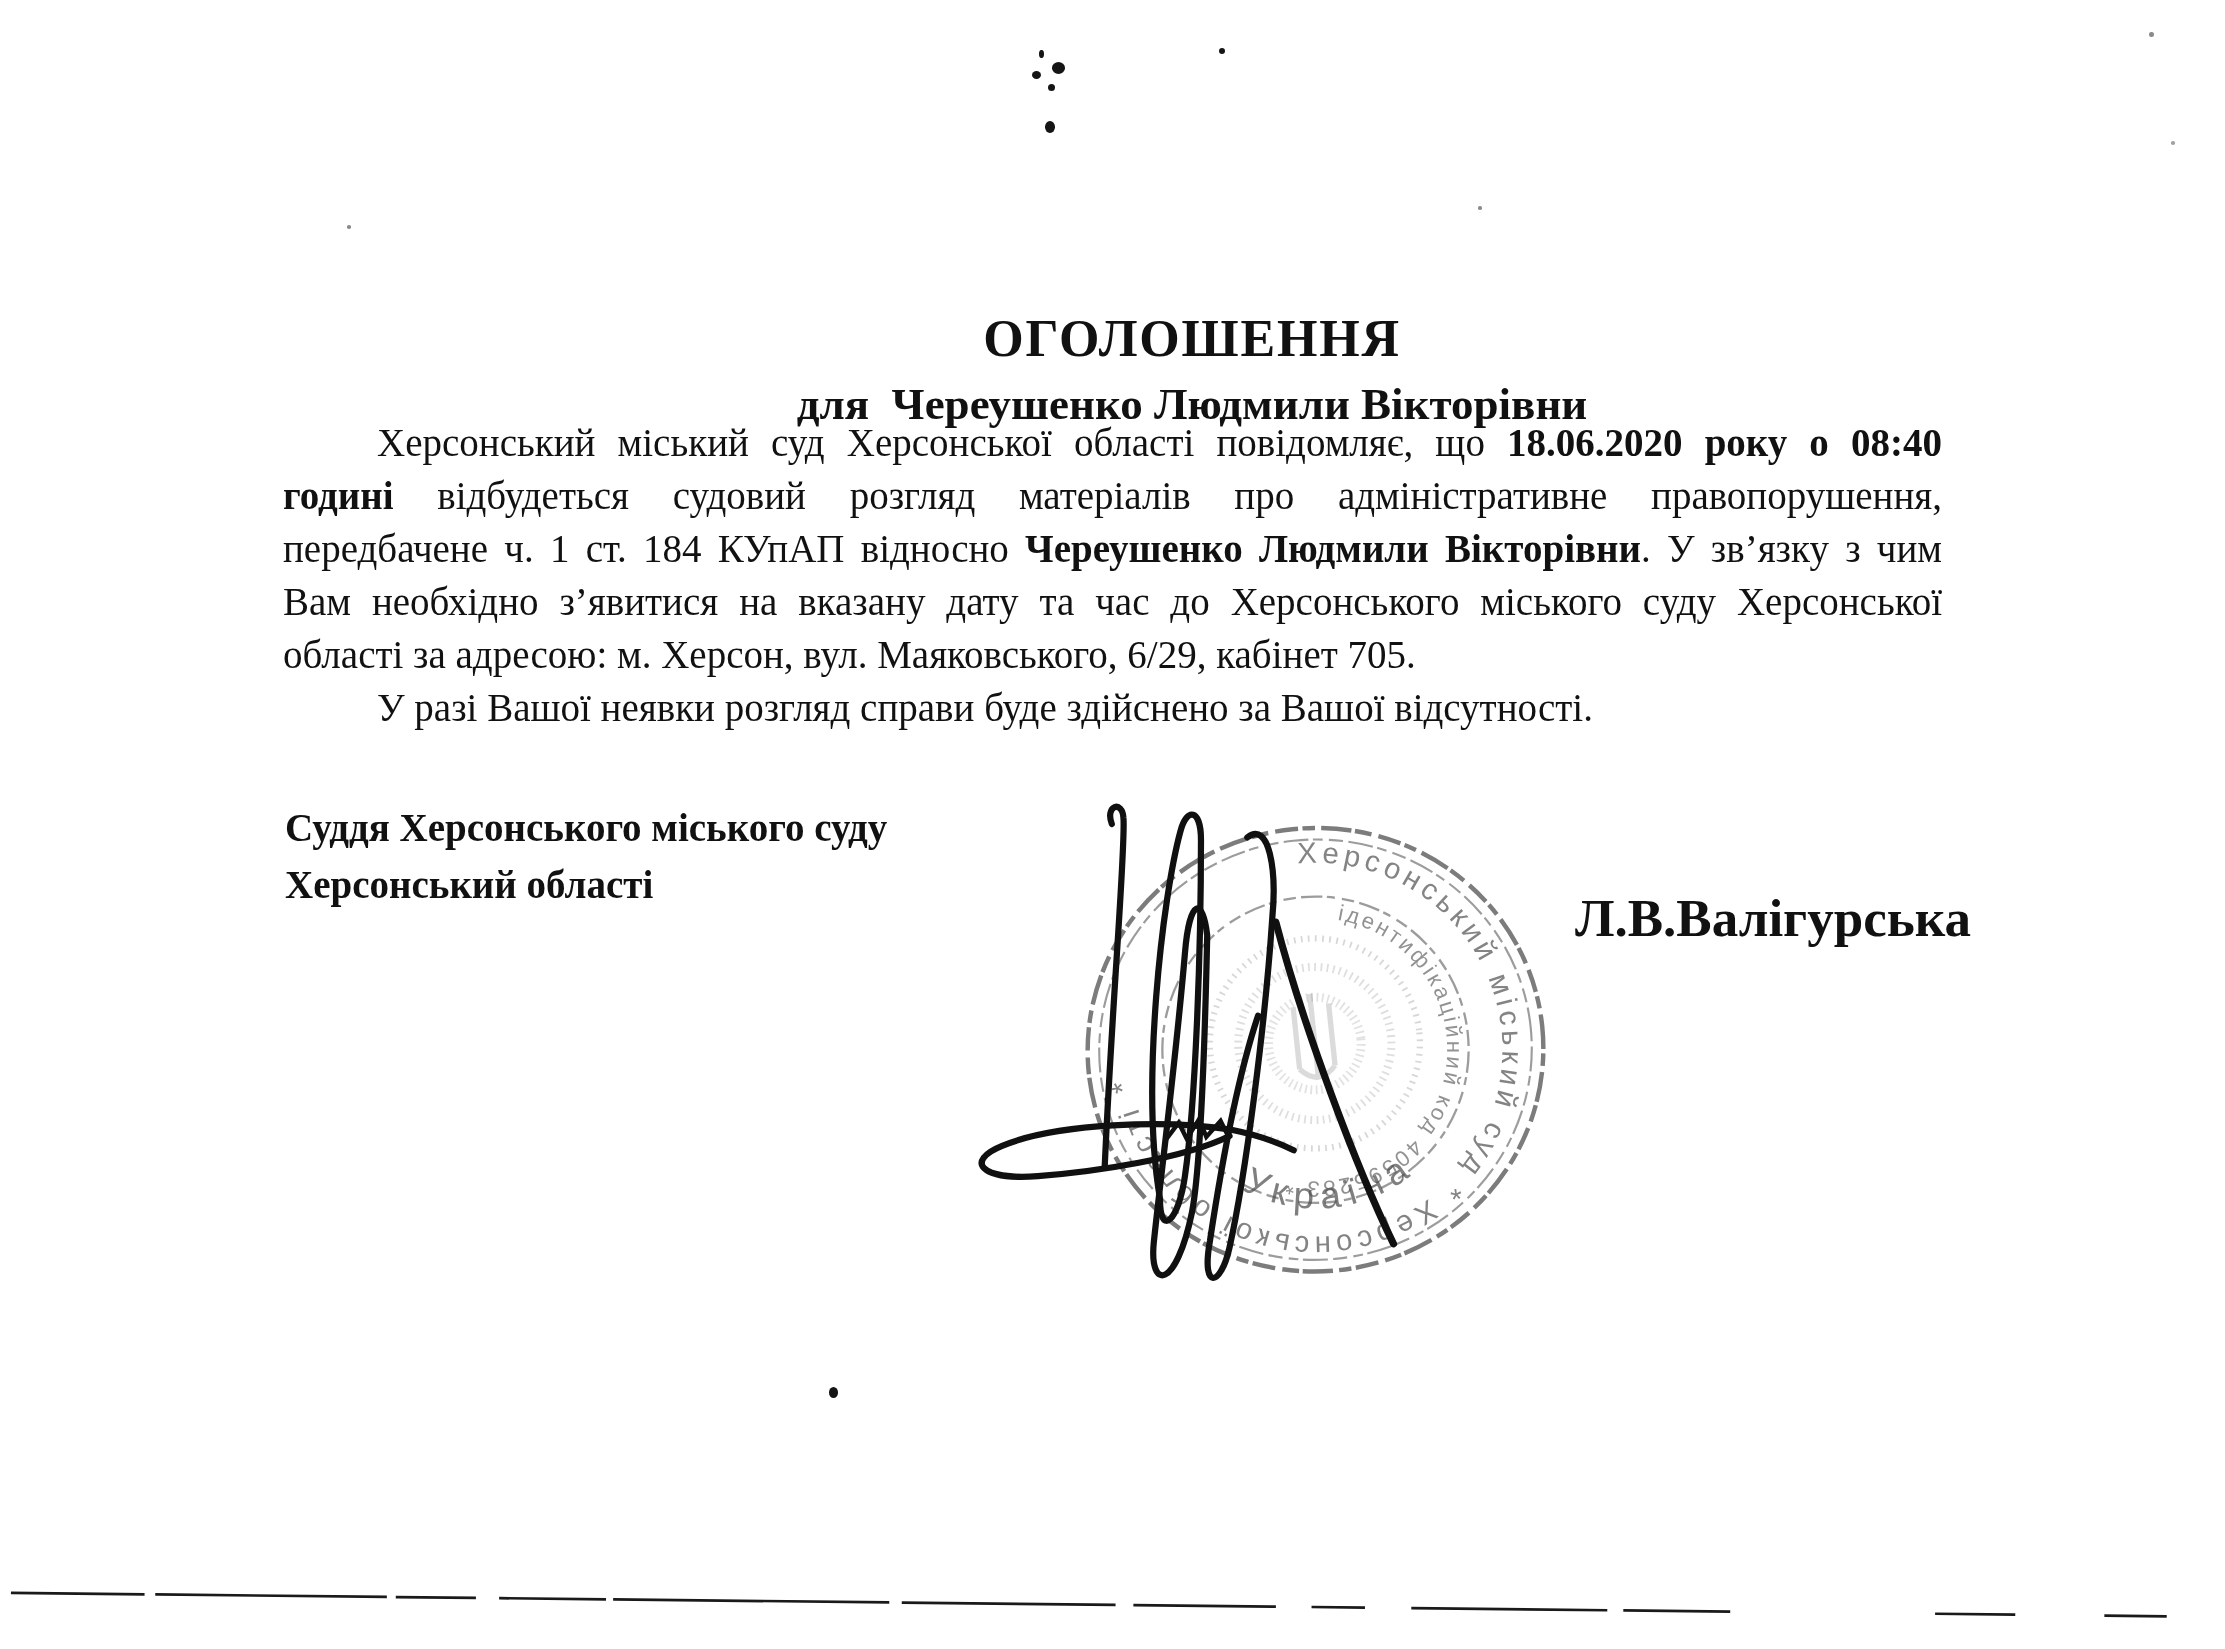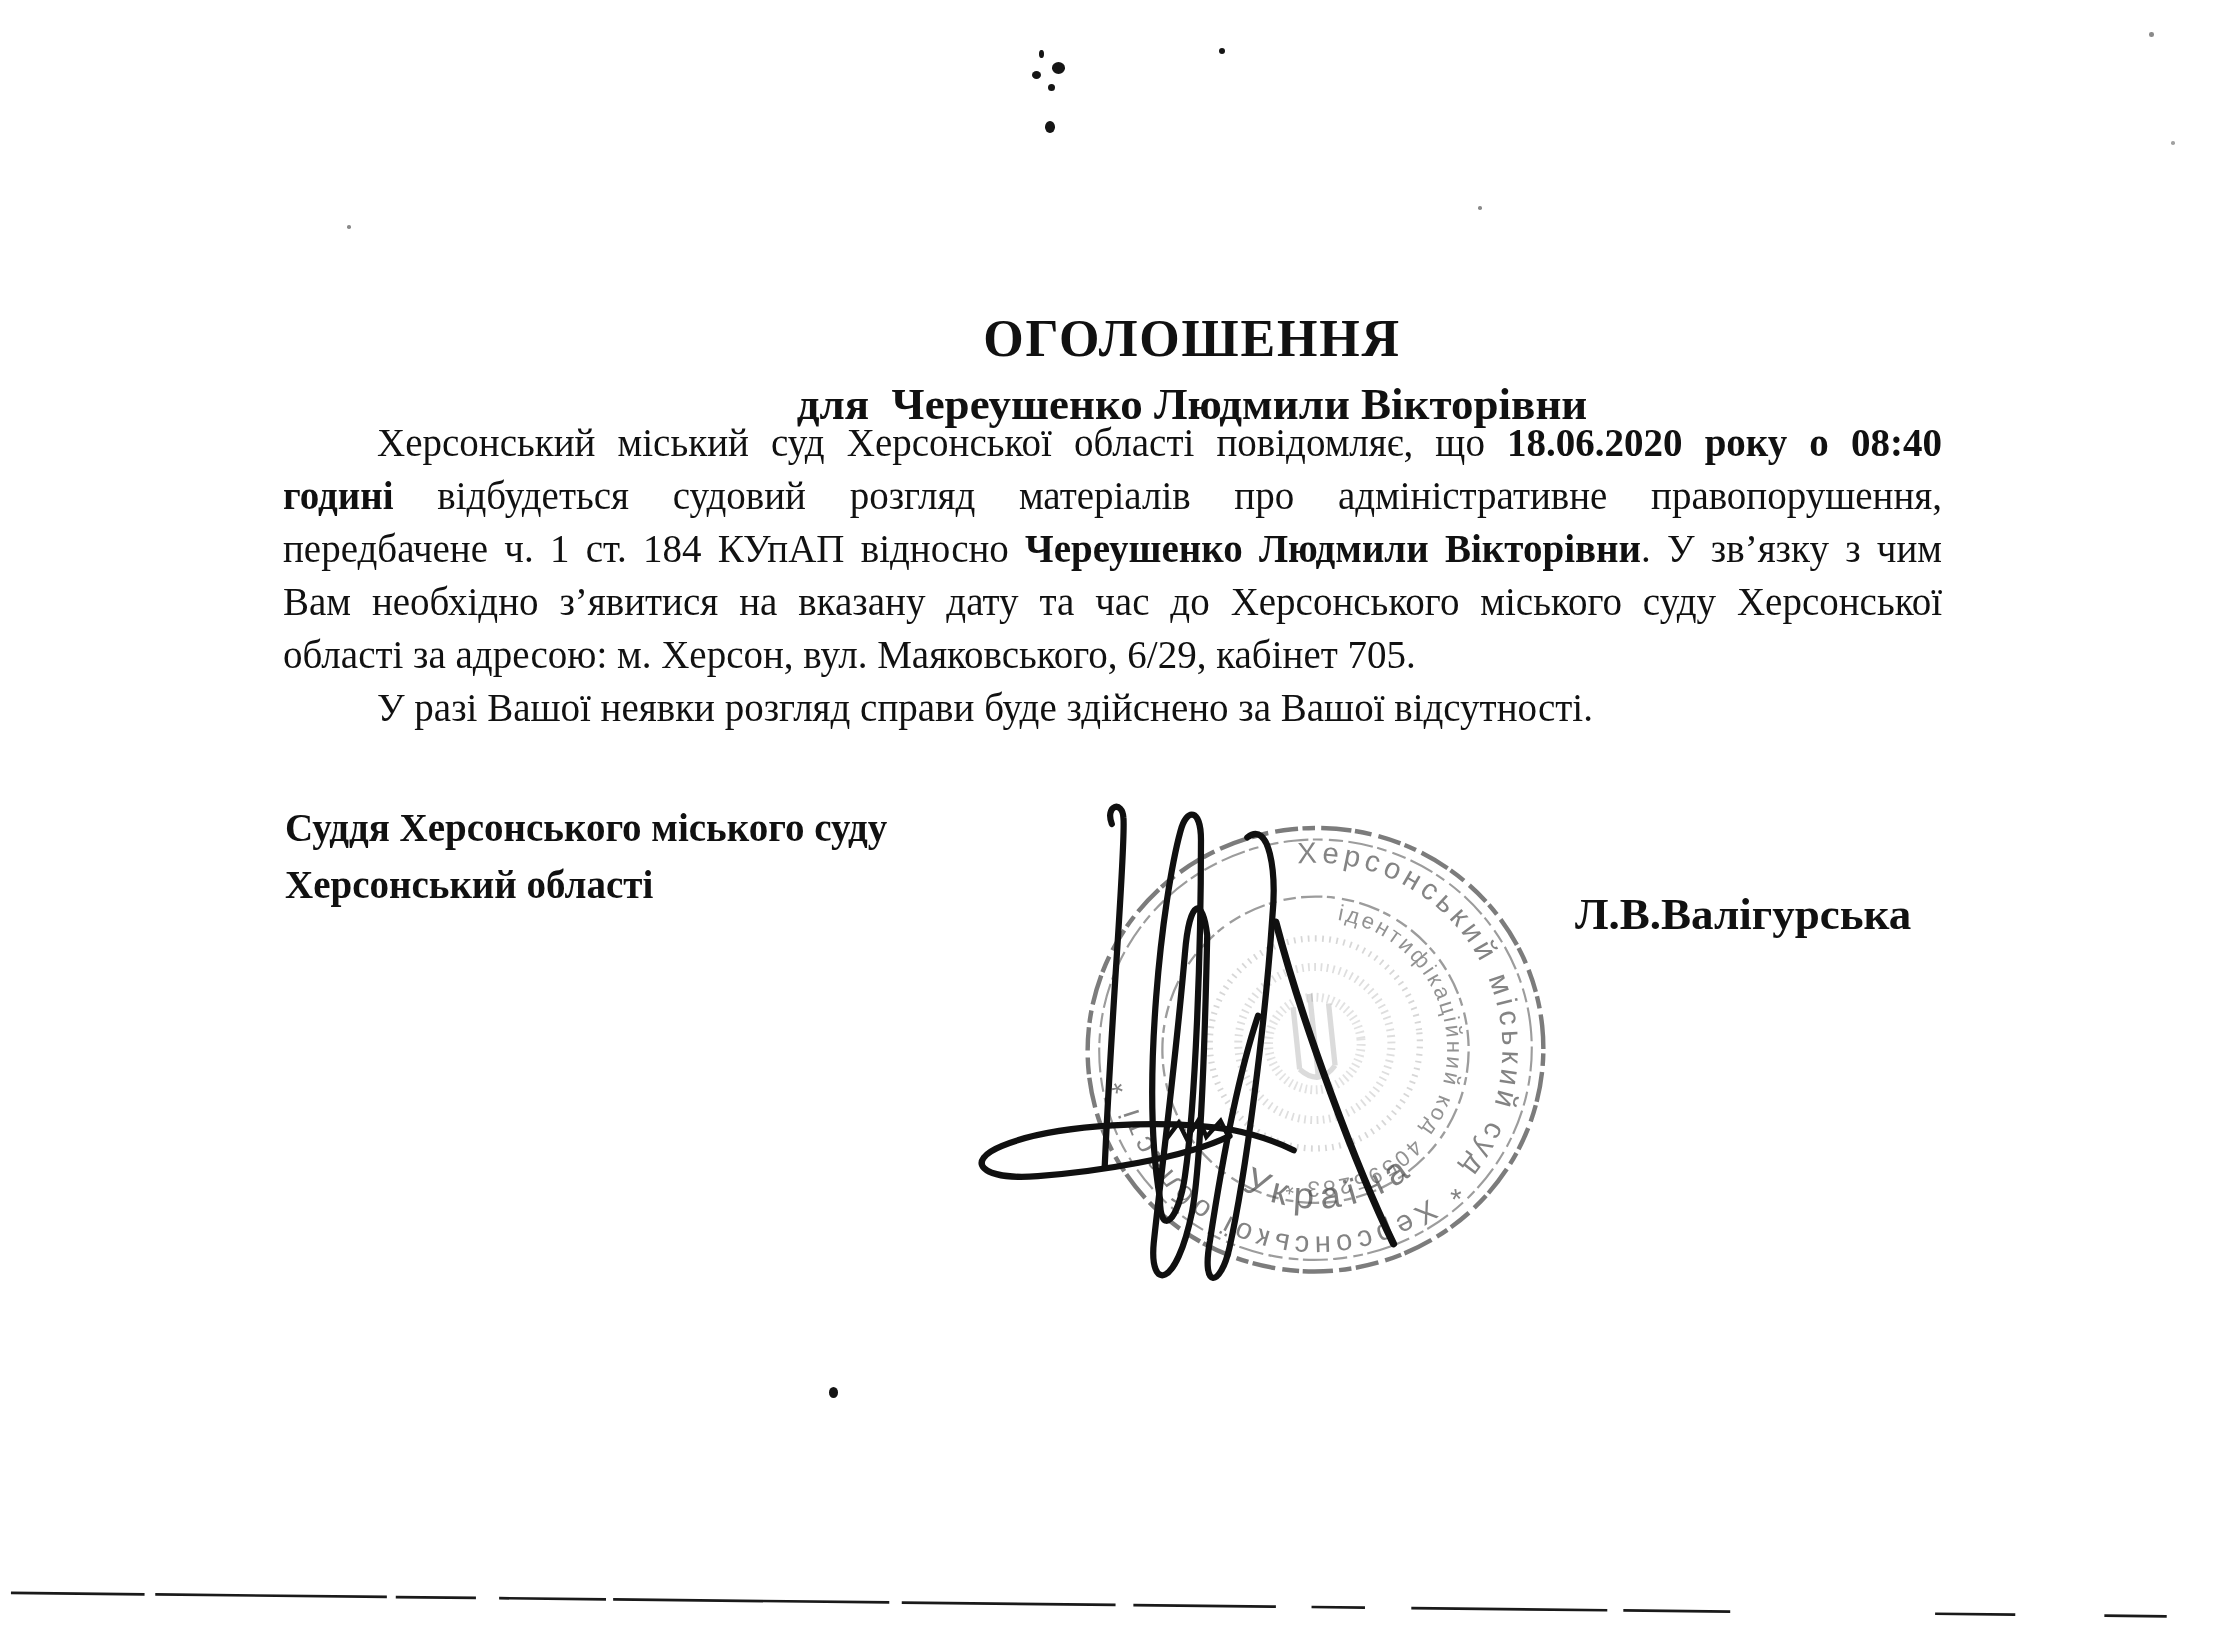--- a/index.html
+++ b/index.html
@@ -9,21 +9,21 @@
   }
   .heading{position:absolute;left:283px;top:310px;width:1818px;text-align:center;}
   .title{font-size:52px;font-weight:bold;letter-spacing:1.8px;line-height:57px;white-space:pre-wrap;}
   .subtitle{font-size:45px;font-weight:bold;line-height:55px;white-space:pre-wrap;margin-top:10px;}
   .body-block{position:absolute;left:283px;top:416px;width:1659px;font-size:39px;line-height:53px;}
   .bline{white-space:normal;}
   .bline.fill{text-align:justify;text-align-last:justify;}
   .bline.ind{text-indent:94px;}
   .bline b{font-weight:bold;}
   .signoff{position:absolute;left:285px;top:799px;font-size:39px;font-weight:bold;line-height:57px;}
-  .judge-name{position:absolute;left:1575px;top:888px;font-size:45px;font-weight:bold;}
+  .judge-name{position:absolute;left:1575px;top:888px;font-size:53px;font-weight:bold;}
   .stamp-wrap{position:absolute;left:1036px;top:805px;width:552px;height:508px;transform:rotate(-6deg);}
   .sig-wrap{position:absolute;left:962px;top:791px;width:642px;height:526px;}
   .speck{position:absolute;background:#151515;border-radius:50%;}
   .scanline{position:absolute;left:0;top:0;width:2225px;height:1649px;pointer-events:none;}
 </style>
 </head>
 <body>
 
 <div class="page">
 

